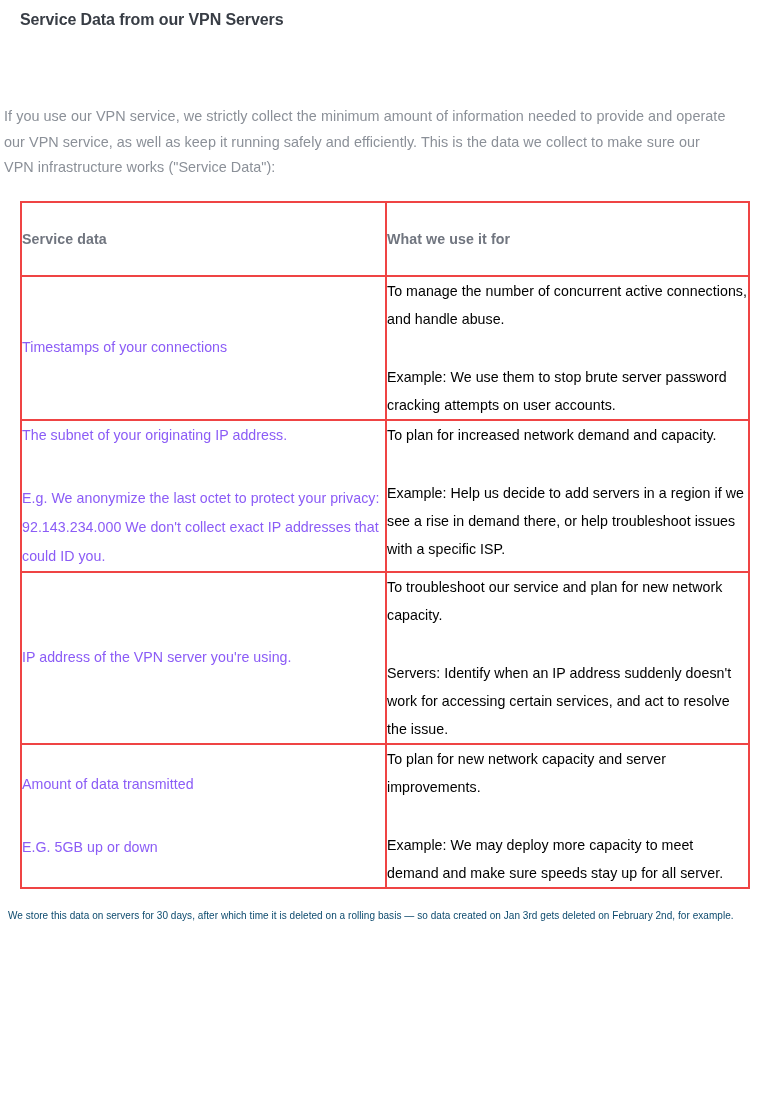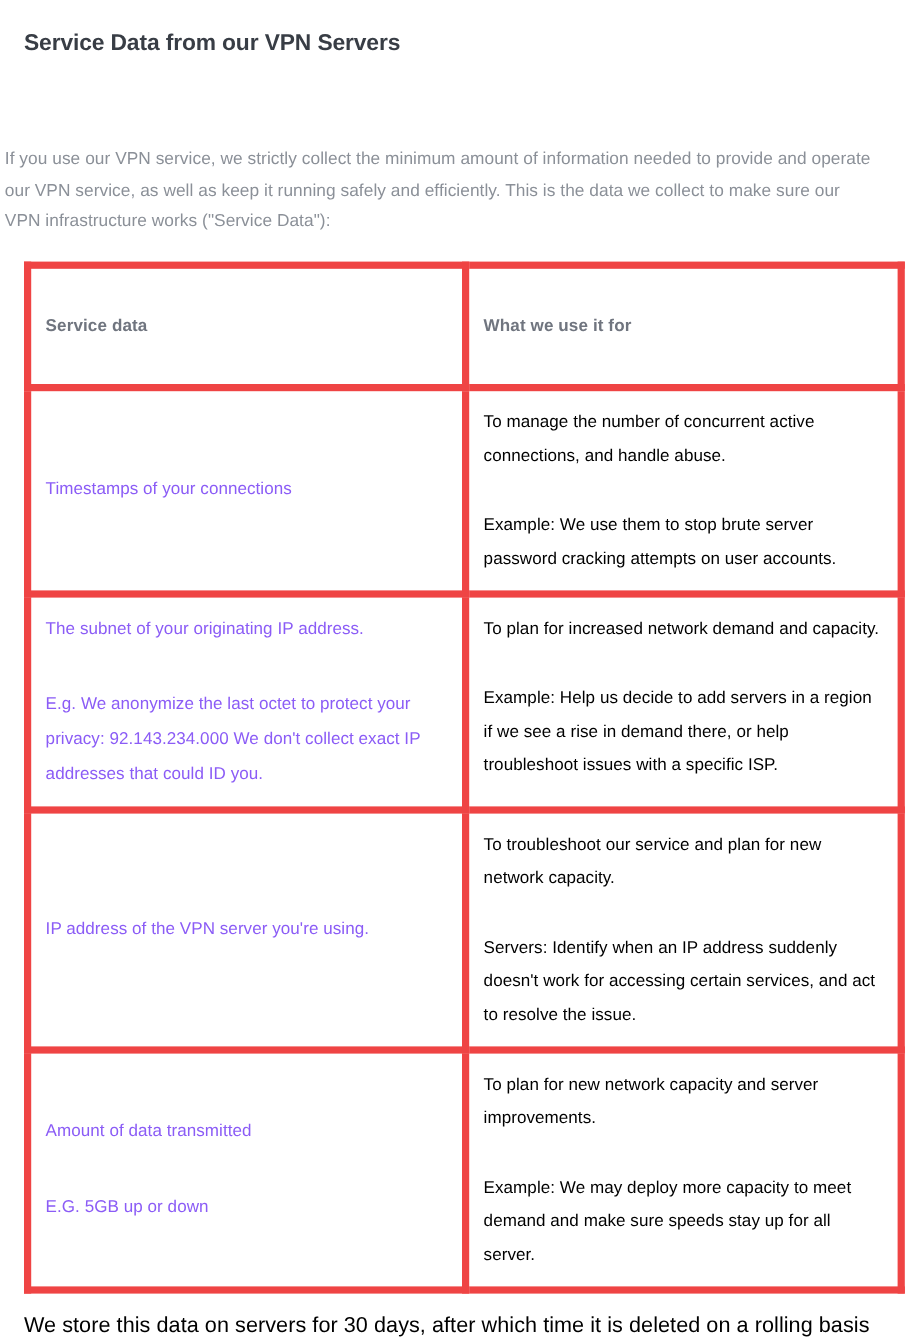--- a/index.html
+++ b/index.html
@@ -18,22 +18,22 @@
   .page {
     width: 768px;
     height: 1117px;
     box-sizing: border-box;
     padding: 0;
     position: relative;
   }
 
   .page-title {
     margin: 0;
-    padding: 25px 20px 0 20px;
-    font-size: 19px;
+    padding: 8px 20px 0 20px;
+    font-size: 16px;
     line-height: 24px;
     font-weight: bold;
     color: #383d45;
     letter-spacing: -0.1px;
   }
 
   .intro-paragraph {
     margin: 0;
     padding: 72px 38px 0 4px;
     font-size: 14.4px;
@@ -51,22 +51,22 @@
     width: 728px;
     table-layout: fixed;
     border: 1px solid #e6e7ea;
   }
 
   table.data-table col.col-a { width: 365px; }
   table.data-table col.col-b { width: 363px; }
 
   table.data-table th,
   table.data-table td {
-    border: 6px solid #ef4444;
-    padding: 12px;
+    border: 2px solid #ef4444;
+    padding: 0;
     text-align: left;
   }
 
   th.th-cell {
     height: 72px;
     vertical-align: middle;
     padding: 0 18px;
     font-size: 14.2px;
     font-weight: bold;
     color: #70757f;
@@ -91,24 +91,24 @@
     letter-spacing: 0.05px;
   }
 
   .cell-para { margin: 0; }
   .cell-para + .cell-para { margin-top: 30px; }
 
   td.cell-service .cell-para + .cell-para { margin-top: 34px; }
 
   .outro-paragraph {
     margin: 0;
-    padding: 14px 34px 0 20px;
-    font-size: 18px;
+    padding: 14px 34px 0 8px;
+    font-size: 10px;
     line-height: 25.5px;
-    color: #000000;
+    color: #0c4a6e;
     letter-spacing: 0.05px;
   }
 </style>
 </head>
 <body>
 
 <div class="page">
 
   <h2 class="page-title">Service Data from our VPN Servers</h2>
 

